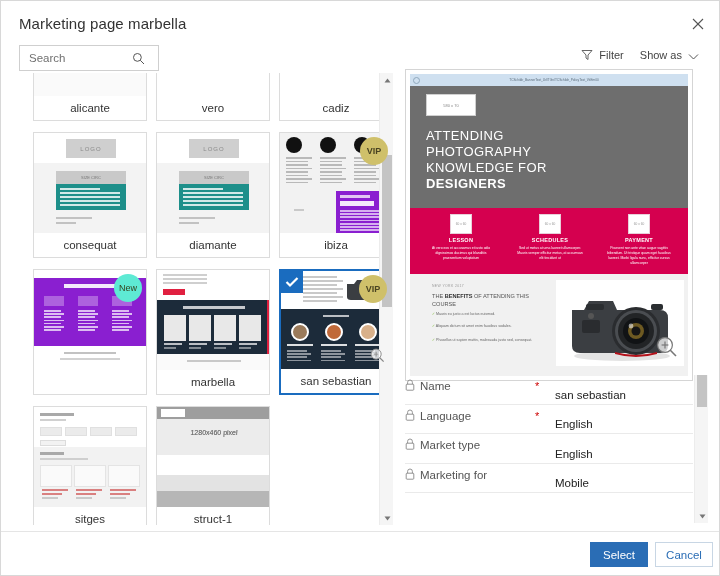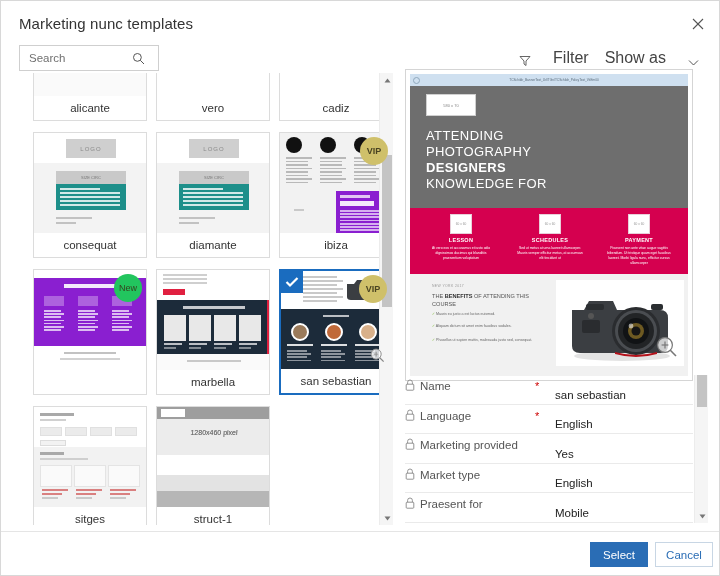--- a/index.html
+++ b/index.html
@@ -46,23 +46,23 @@
     border: none; outline: none; background: transparent;
     font-family: "Liberation Sans", sans-serif;
     font-size: 11.5px; color: #555;
     padding: 0 6px 0 9px; width: 108px; height: 24px;
   }
   .search-input::placeholder { color: #707070; }
   .search-icon { width: 20px; height: 24px; display:flex; align-items:center; justify-content:center; cursor: pointer; }
 
   .cmd-right { position: absolute; right: 14px; top: 2px; display: flex; align-items: center; gap: 0; }
   .cmd-item {
-    display: flex; align-items: flex-end; gap: 22px;
+    display: flex; align-items: flex-end; gap: 6px;
     padding: 2px 8px; cursor: pointer;
-    font-size: 16px; color: #444;
+    font-size: 11px; color: #444;
   }
   .cmd-item .lbl { white-space: nowrap; }
 
   
   .grid-panel {
     position: absolute; left: 14px; top: 72px;
     width: 378px; height: 452px;
     overflow: hidden;
   }
   .grid-scroll-area {
@@ -90,21 +90,21 @@
     position: absolute; left: 0; right: 0; bottom: 0; height: 24px;
     display: flex; align-items: center; justify-content: center;
     font-size: 11.5px; color: #333; background: #fff;
   }
   .badge {
     position: absolute; width: 28px; height: 28px; border-radius: 50%;
     display: flex; align-items: center; justify-content: center;
     font-size: 9px; color: #3b3b20; top: 4px; right: 4px; z-index: 6;
   }
   .badge.vip { background: #cfc06a; color: #4a4422; font-weight: bold; }
-  .badge.new { background: #22c55e; color: #35431f; }
+  .badge.new { background: #5eead4; color: #35431f; }
   .badge.old { background: #e8a0a0; color: #5a2c2c; }
   .sel-check {
     position: absolute; left: 0; top: 0; width: 22px; height: 22px;
     background: #1a6cbf; z-index: 7;
     display: flex; align-items: center; justify-content: center;
   }
   .zoom-badge {
     position: absolute; right: 5px; bottom: 5px; z-index: 6;
   }
   .blk { position: absolute; }
@@ -222,21 +222,21 @@
   }
   .btn.primary { right: 73px; width: 58px; background: #2a6db5; color: #fff; border: 1px solid #2a6db5; }
   .btn.secondary { right: 8px; width: 58px; background: #fff; color: #2a6db5; border: 1px solid #c8d6e4; }
 </style>
 </head>
 <body>
 
 <div id="app">
 
   <div class="dlg-header">
-    <div class="dlg-title">Marketing nunc templates</div>
+    <div class="dlg-title">Marketing page marbella</div>
     <div class="close-btn">
       <svg width="12" height="12" viewBox="0 0 12 12">
         <line x1="1" y1="1" x2="11" y2="11" stroke="#555" stroke-width="1.1"></line>
         <line x1="11" y1="1" x2="1" y2="11" stroke="#555" stroke-width="1.1"></line>
       </svg>
     </div>
   </div>
 
   <div class="cmdbar">
     <div class="search-box">
@@ -548,22 +548,22 @@
       <div class="browser-bar">
         <div class="dot"></div>
         <div class="url">TCSchildr_BannerText_Url/TGn/TCSchildr_PolicyText_VitEm00</div>
       </div>
 
       <div class="hero">
         <div class="logobox">580 x 70</div>
         <div class="htxt">
           <div>ATTENDING</div>
           <div>PHOTOGRAPHY</div>
+          <div>KNOWLEDGE FOR</div>
           <div><b>DESIGNERS</b></div>
-          <div>KNOWLEDGE FOR</div>
         </div>
       </div>
 
       <div class="band">
         <div class="col" style="left:10px;">
           <div class="imgph">60 x 60</div>
           <div class="ctit">LESSON</div>
           <div class="cbody">At vero eos et accusamus et iusto odio dignissimos ducimus qui blanditiis praesentium voluptatum</div>
         </div>
         <div class="col" style="left:99px;">
@@ -651,43 +651,32 @@
         <span class="req-star">*</span>
         <div class="prop-value">English</div>
       </div>
       <div class="prop-row">
         <div class="prop-label">
           <span>
       <svg width="10" height="12" viewBox="0 0 10 12">
         <path d="M2.6 5.2 V3.4 A2.4 2.4 0 0 1 7.4 3.4 V5.2" fill="none" stroke="#888" stroke-width="0.9"></path>
         <rect x="1.2" y="5.2" width="7.6" height="6" rx="0.8" fill="none" stroke="#888" stroke-width="0.9"></rect>
       </svg></span>
-          <span>Marketing provided</span>
-        </div>
-        <div class="prop-value">Yes</div>
+          <span>Market type</span>
+        </div>
+        <div class="prop-value">English</div>
       </div>
       <div class="prop-row">
         <div class="prop-label">
           <span>
       <svg width="10" height="12" viewBox="0 0 10 12">
         <path d="M2.6 5.2 V3.4 A2.4 2.4 0 0 1 7.4 3.4 V5.2" fill="none" stroke="#888" stroke-width="0.9"></path>
         <rect x="1.2" y="5.2" width="7.6" height="6" rx="0.8" fill="none" stroke="#888" stroke-width="0.9"></rect>
       </svg></span>
-          <span>Market type</span>
-        </div>
-        <div class="prop-value">English</div>
-      </div>
-      <div class="prop-row">
-        <div class="prop-label">
-          <span>
-      <svg width="10" height="12" viewBox="0 0 10 12">
-        <path d="M2.6 5.2 V3.4 A2.4 2.4 0 0 1 7.4 3.4 V5.2" fill="none" stroke="#888" stroke-width="0.9"></path>
-        <rect x="1.2" y="5.2" width="7.6" height="6" rx="0.8" fill="none" stroke="#888" stroke-width="0.9"></rect>
-      </svg></span>
-          <span>Praesent for</span>
+          <span>Marketing for</span>
         </div>
         <div class="prop-value">Mobile</div>
       </div>
     </div>
 
   <div class="vscroll" style="left:693px; top:374px; height:148px;">
     <div class="thumbbar" style="top:0px; height:32px;"></div>
     <div class="arrow down">
       <svg width="7" height="5" viewBox="0 0 7 5">
           <polygon points="0.5,0.5 6.5,0.5 3.5,4.5" fill="#777"></polygon>

